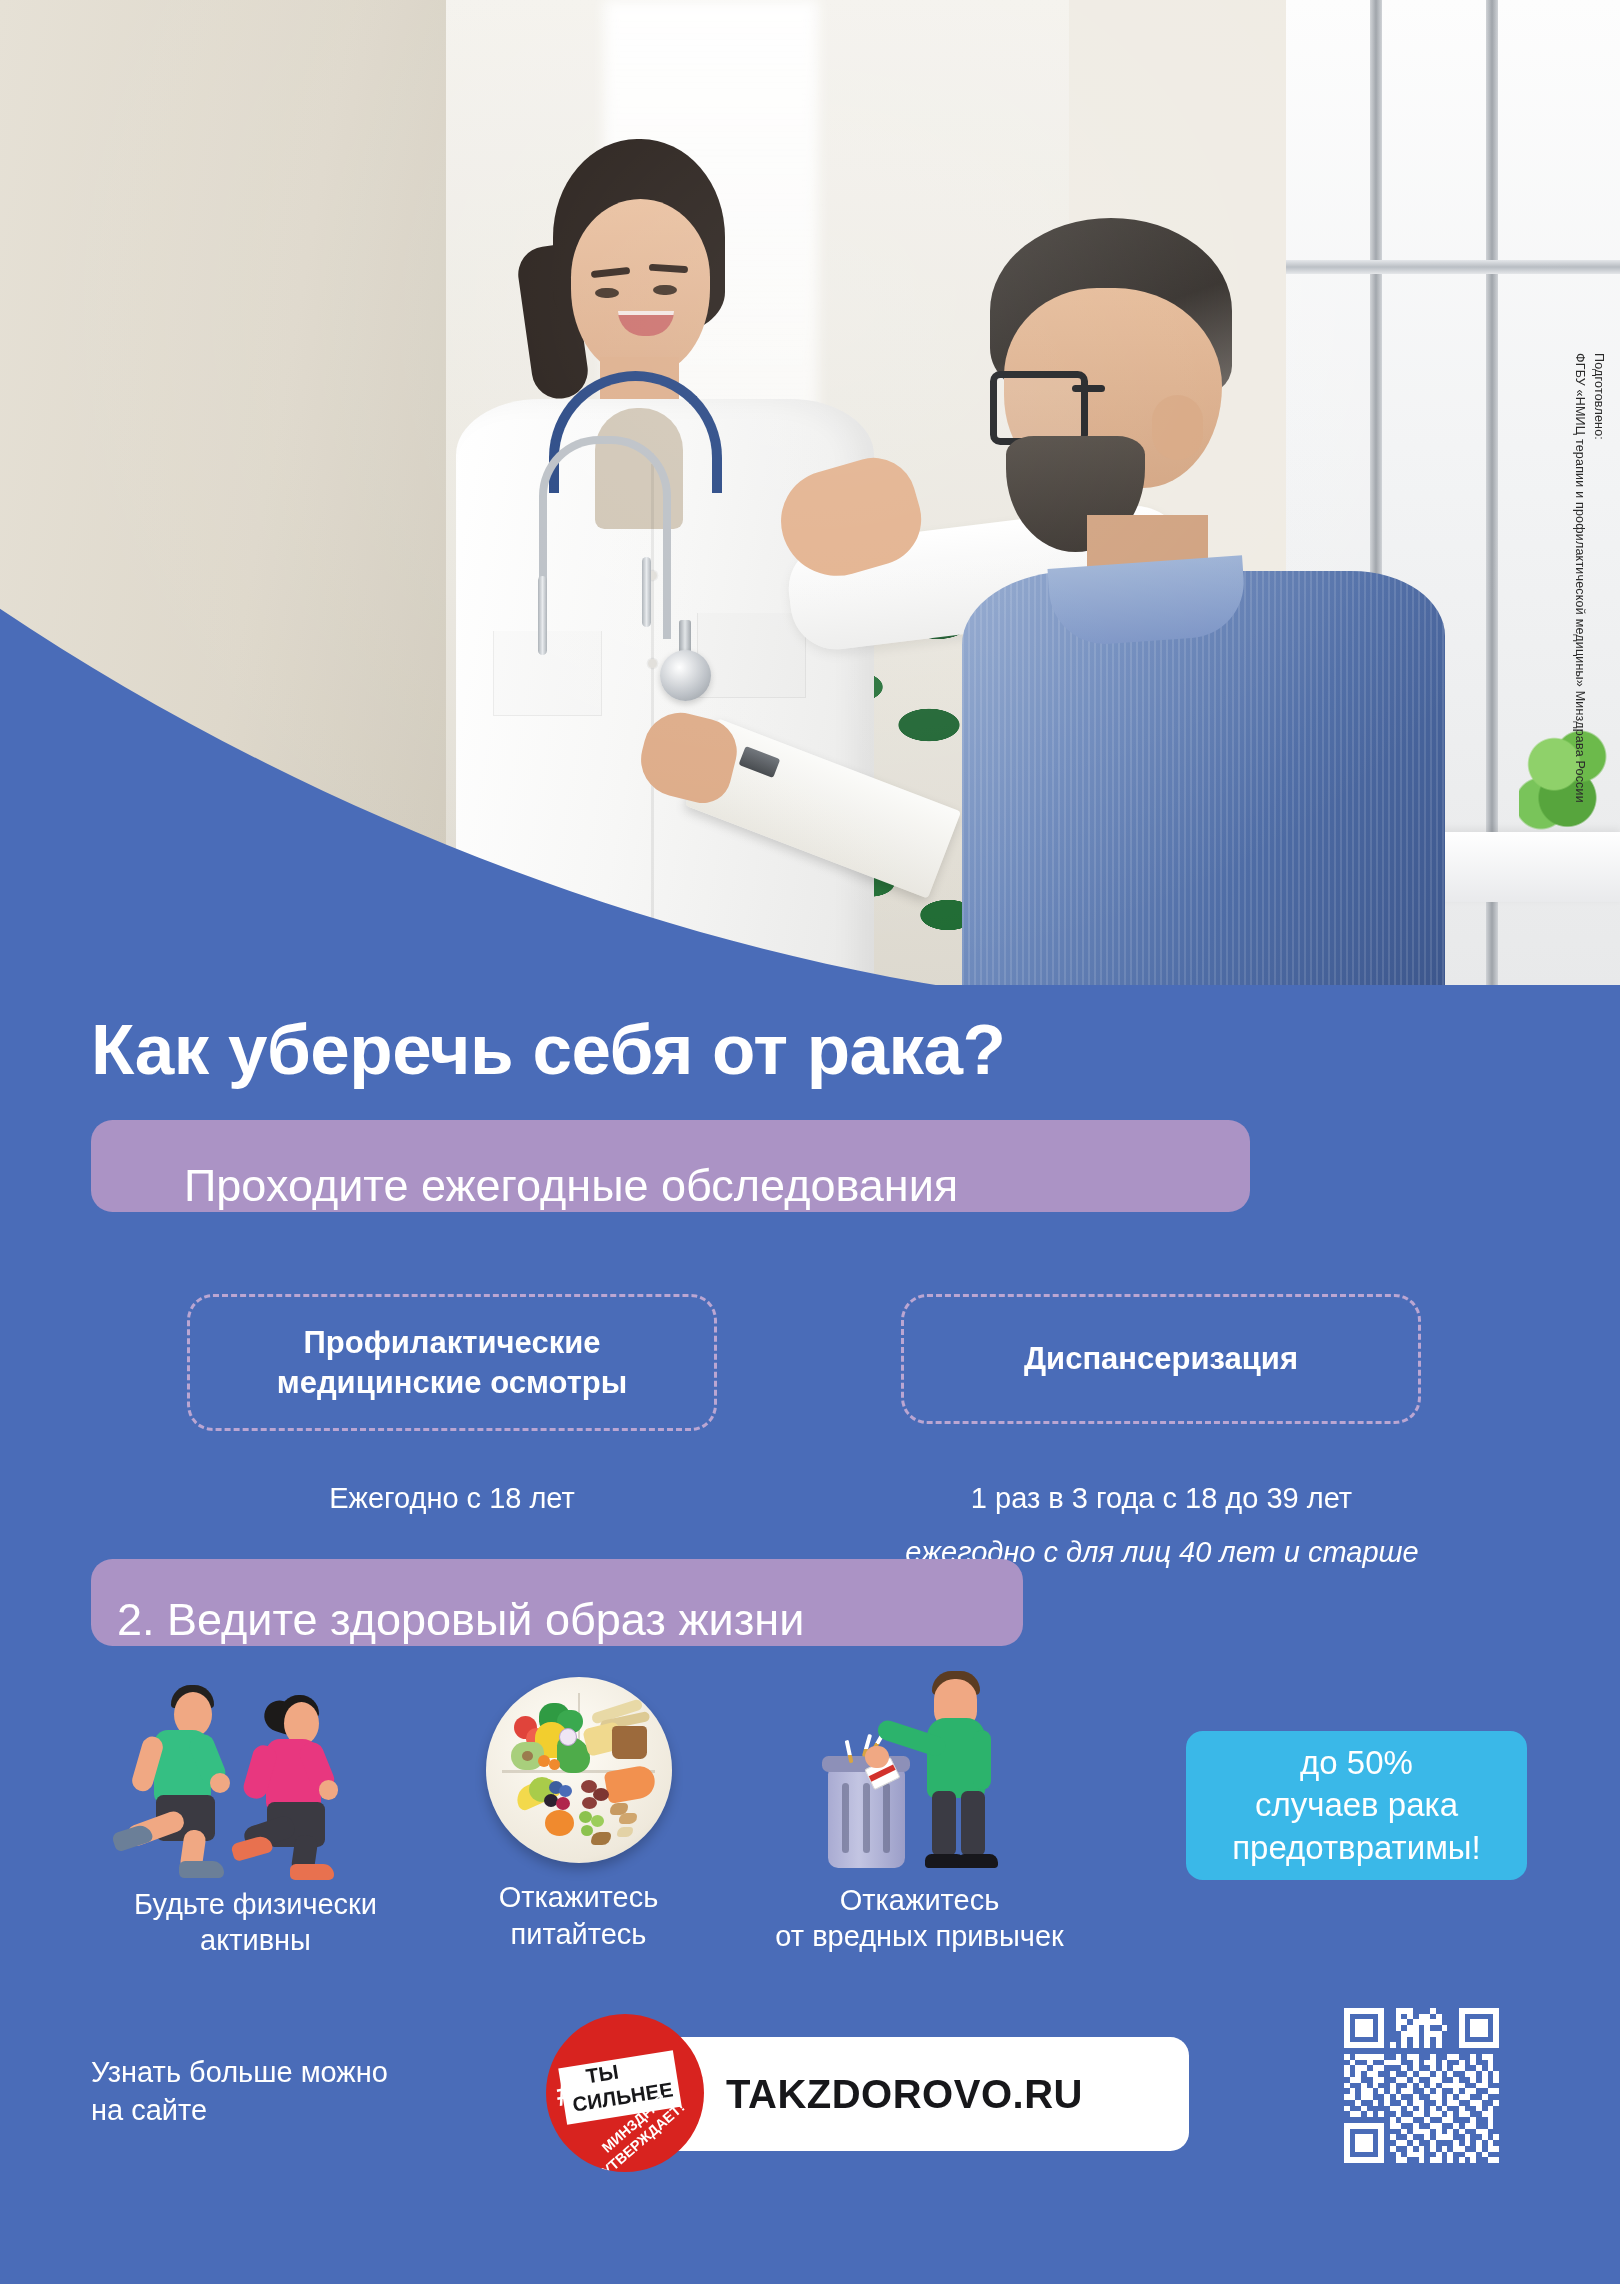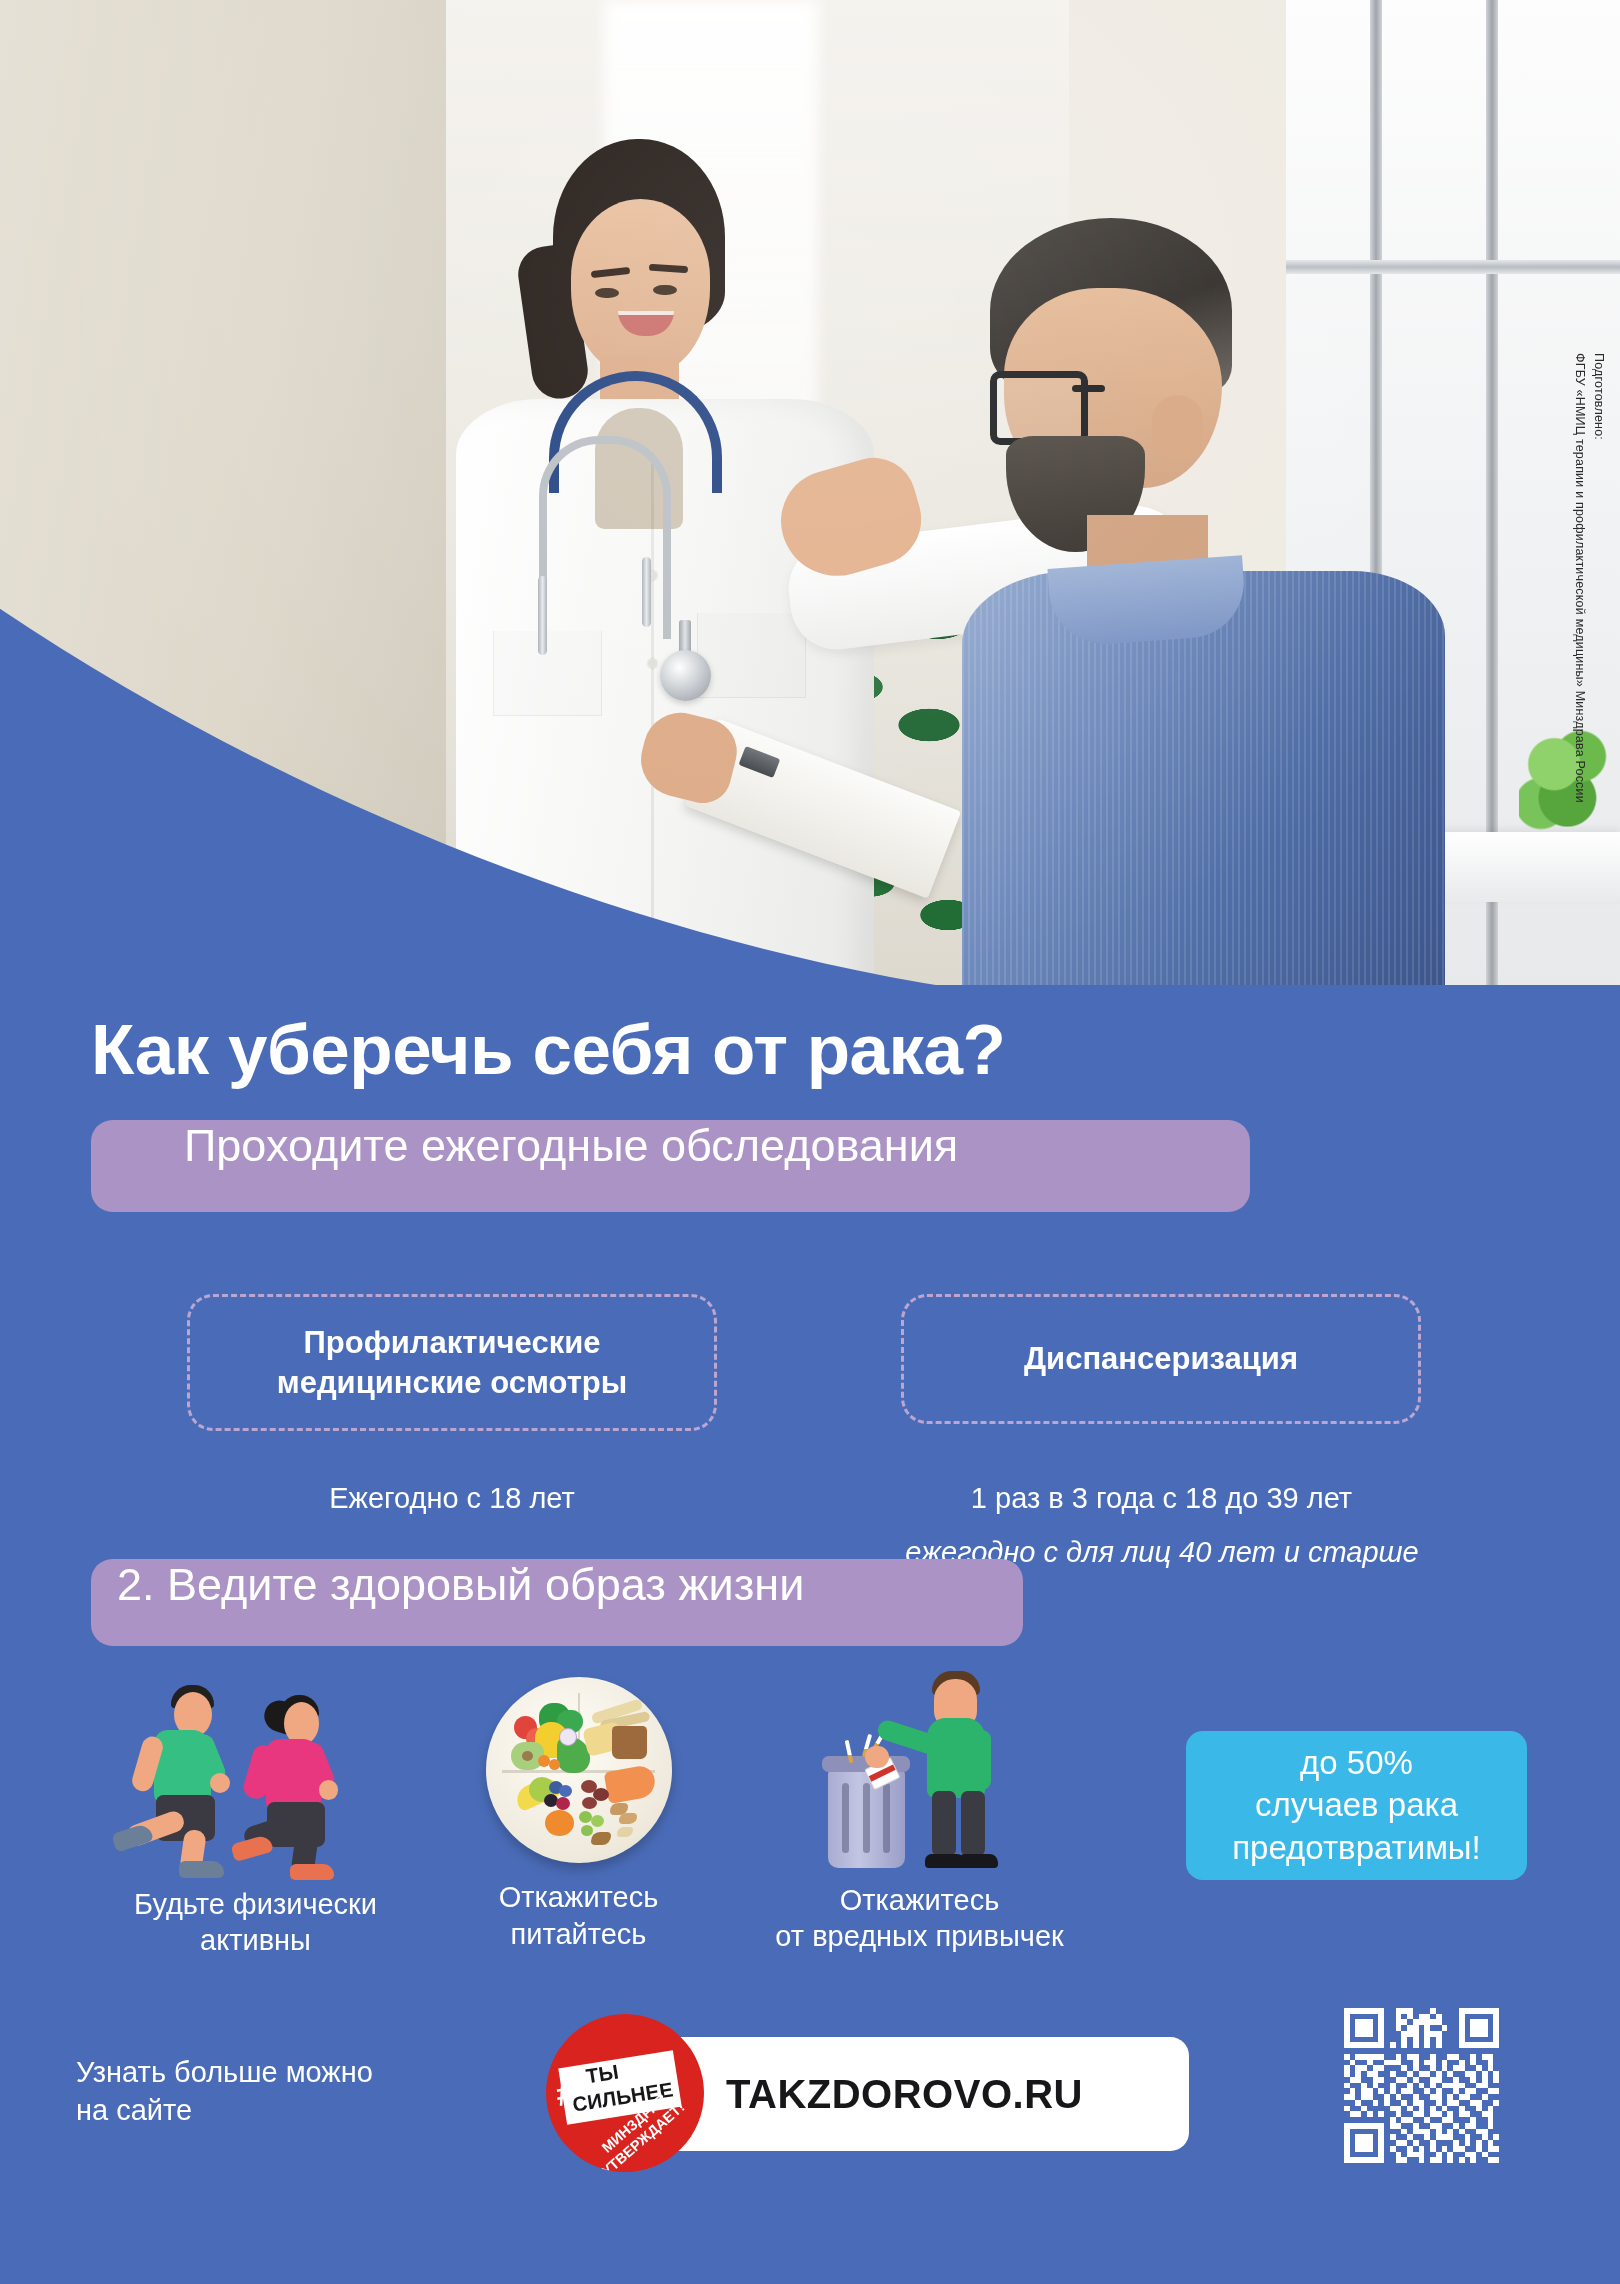--- a/index.html
+++ b/index.html
@@ -269,21 +269,21 @@
   .content{position:absolute; left:0; top:985px; width:1621px; z-index:6;}
   .h1{
     position:absolute; left:91px; top:24px;
     color:#ffffff; font-size:71px; font-weight:bold; letter-spacing:-0.5px; white-space:nowrap;
   }
   .banner{
     position:absolute;
     background:#ab93c5;
     border-radius:21.4px;
     color:#fff;
-    display:flex; align-items:flex-start;
+    display:flex; align-items:flex-end;
     box-sizing:border-box;
   }
   .banner-1{ left:91px; top:135px; width:1159px; height:92px; padding-left:93px; }
   .banner-2{ left:91px; top:574px; width:932px; height:87px; padding-left:26px; }
   .banner span{font-size:45px; font-weight:normal; white-space:nowrap;}
 
   .dashed-box{
     position:absolute; box-sizing:border-box;
     border:3.7px dashed #bba6d2; border-radius:26px;
     display:flex; align-items:center; justify-content:center; text-align:center;
@@ -353,21 +353,21 @@
   
   .cyan-box{
     position:absolute; left:1186px; top:746px; width:341px; height:149px;
     background:#3ab8e8; border-radius:16.7px;
     display:flex; align-items:center; justify-content:center; text-align:center;
     color:#fff; font-size:33px; line-height:1.28; font-weight:normal;
   }
 
   
   .footer-text{
-    position:absolute; left:76px; top:1069px; color:#fff; font-size:29px; line-height:1.3;
+    position:absolute; left:91px; top:1069px; color:#fff; font-size:29px; line-height:1.3;
   }
   .site-btn{
     position:absolute; left:620px; top:1052px; width:569px; height:114px;
     background:#ffffff; border-radius:18.6px;
     display:flex; align-items:center; justify-content:center;
   }
   .site-btn span{font-size:40px; font-weight:bold; color:#17171a; letter-spacing:0.5px;}
 
   .badge{
     position:absolute; left:546px; top:1029px; width:158px; height:158px;

